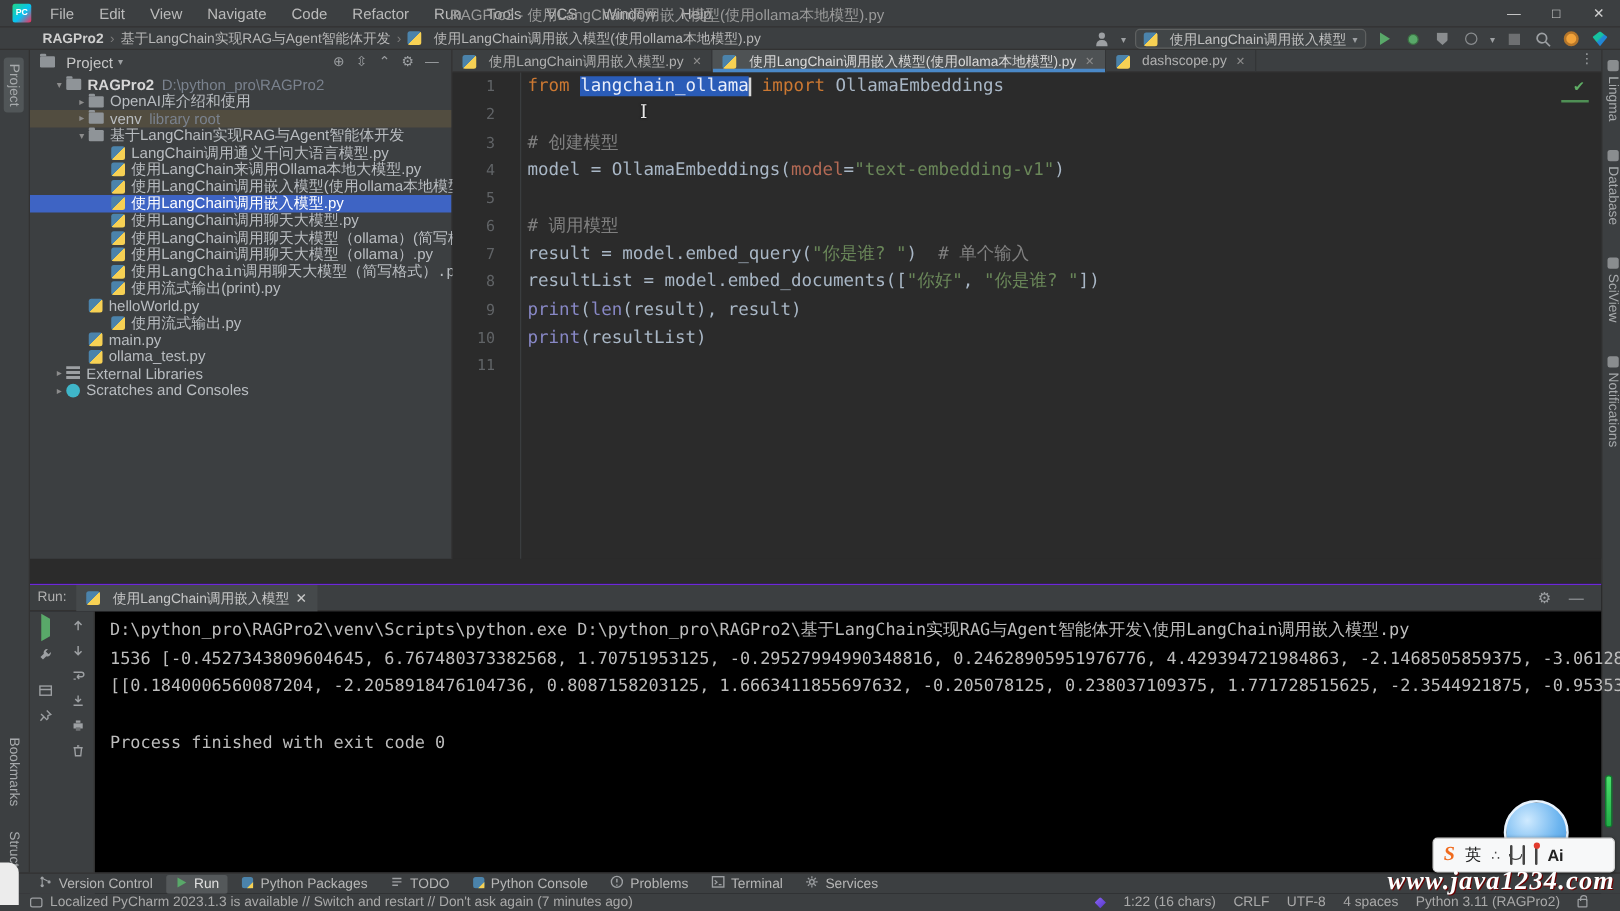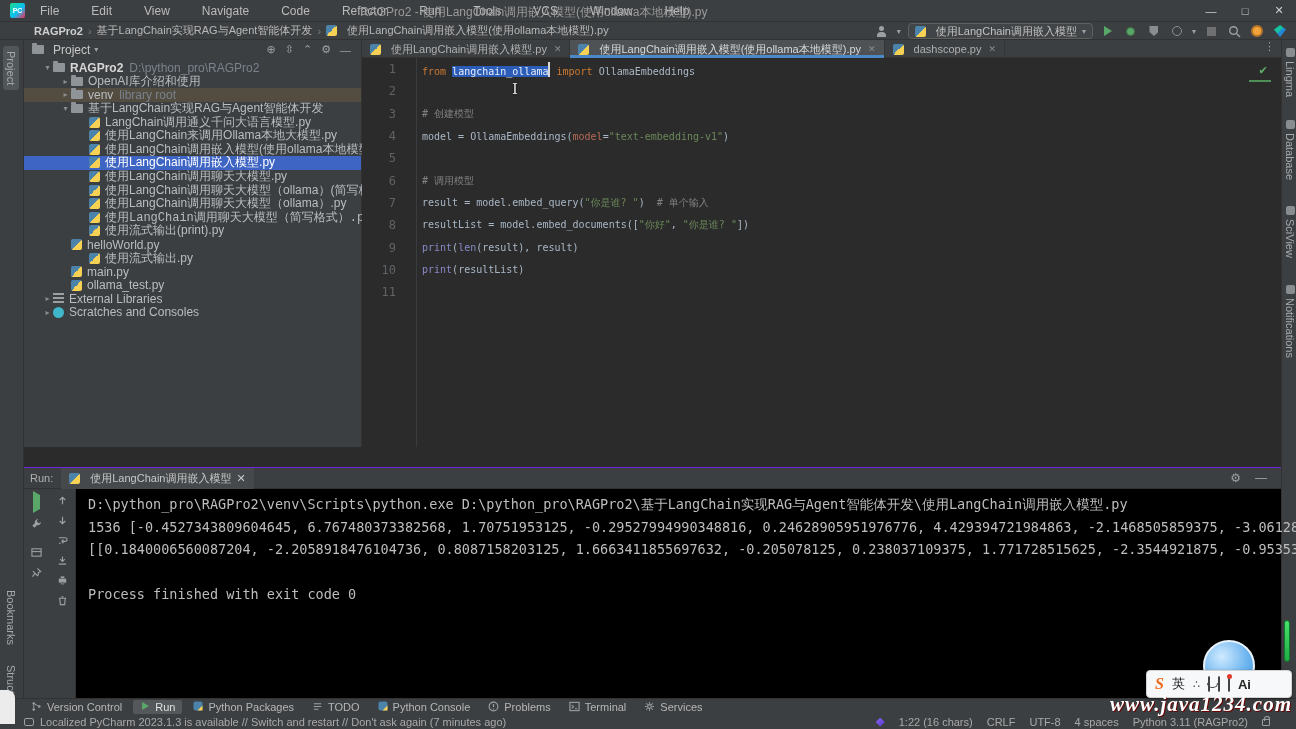--- a/index.html
+++ b/index.html
@@ -6,21 +6,21 @@
   body{background:#1e1e1e}
   #root{position:relative;width:1296px;height:729px;background:#2b2b2b;overflow:hidden;
         font-family:"Liberation Sans",sans-serif;color:#bbbbbb;font-size:12px}
   .abs{position:absolute}
   .mono{font-family:"DejaVu Sans Mono",monospace}
 
   
   #titlebar{left:0;top:0;width:1296px;height:22px;background:#3c3f41;border-bottom:1px solid #323232;display:flex;align-items:center}
   #app-logo{width:15px;height:15px;margin:0 8px 0 10px;background:linear-gradient(135deg,#21d789,#07c3f2 55%,#fe2857);border-radius:2px;
             display:flex;align-items:center;justify-content:center;color:#fff;font-size:7px;font-weight:bold}
-  #menus{display:flex;gap:18px}
+  #menus{display:flex;gap:6px}
   #menus span{padding:2px 7px;font-size:12px;color:#bbb}
   #win-title{position:absolute;left:360px;top:4px;color:#9a9a9a;font-size:12px}
   #win-controls{position:absolute;right:0;top:0;display:flex}
   #win-controls div{width:34px;height:21px;display:flex;align-items:center;justify-content:center;color:#cfcfcf;font-size:11px}
 
   #toolbar{left:0;top:22px;width:1296px;height:18px;background:#3c3f41;border-bottom:1px solid #323232;display:flex;align-items:center}
   #breadcrumb{display:flex;align-items:center;gap:5px;padding-left:34px;font-size:11px;color:#b8b8b8;white-space:nowrap}
   #breadcrumb .sep{color:#7d7d7d}
   #breadcrumb .crumb-root{font-weight:bold;color:#cfcfcf}
   #run-cluster{position:absolute;right:8px;top:0;height:18px;display:flex;align-items:center;gap:7px}
@@ -73,21 +73,21 @@
   .tab.active{background:#4e5254;color:#d8d8d8;box-shadow:inset 0 -3px 0 #4a88c7}
   .tab .x{color:#8c8c8c;font-size:9px;margin-left:2px}
   #tab-overflow{margin-left:auto;color:#9da0a3;padding-right:6px;font-size:11px}
 
   
   #editor{left:362px;top:58px;width:919px;height:389px;background:#2b2b2b}
   .code-row{display:flex;height:22.3px;align-items:center}
   .gutter{width:46px;flex:none;text-align:right;padding-right:12px;color:#606366;font-size:12px}
   .gut-ai{width:14px;flex:none}
   .ai-diamond{width:9px;height:9px;background:linear-gradient(135deg,#8a63f2,#5436c9);clip-path:polygon(50% 0,100% 50%,50% 100%,0 50%)}
-  .code-text{font-family:"DejaVu Sans Mono",monospace;font-size:10px;white-space:pre}
+  .code-text{font-family:"DejaVu Sans Mono",monospace;font-size:14px;white-space:pre}
   .kw{color:#cc7832}.pl{color:#a9b7c6}.cm{color:#808080}.st{color:#6a8759}.bi{color:#8888c6}.par{color:#b46a55}
   .selspan{background:#2a5cb8;color:#e9eefb}
   .caret{display:inline-block;width:2px;height:15px;background:#d8d8d8;vertical-align:text-bottom}
   #gutter-sep{position:absolute;left:54px;top:0;width:1px;height:389px;background:#3a3d3f}
   #insp-check{position:absolute;right:14px;top:4px;color:#5fad65;font-size:13px}
   #insp-line{position:absolute;right:10px;top:22px;width:22px;height:2px;background:#4f8f55}
   #ibeam{position:absolute;left:150px;top:22px;color:#e6e6e6;font-family:"DejaVu Serif",serif;font-size:15px;text-shadow:0 0 2px #000}
 
   
   #run-panel{left:24px;top:467px;width:1257px;height:251px;background:#000000;border-top:1px solid #6d28d9}

